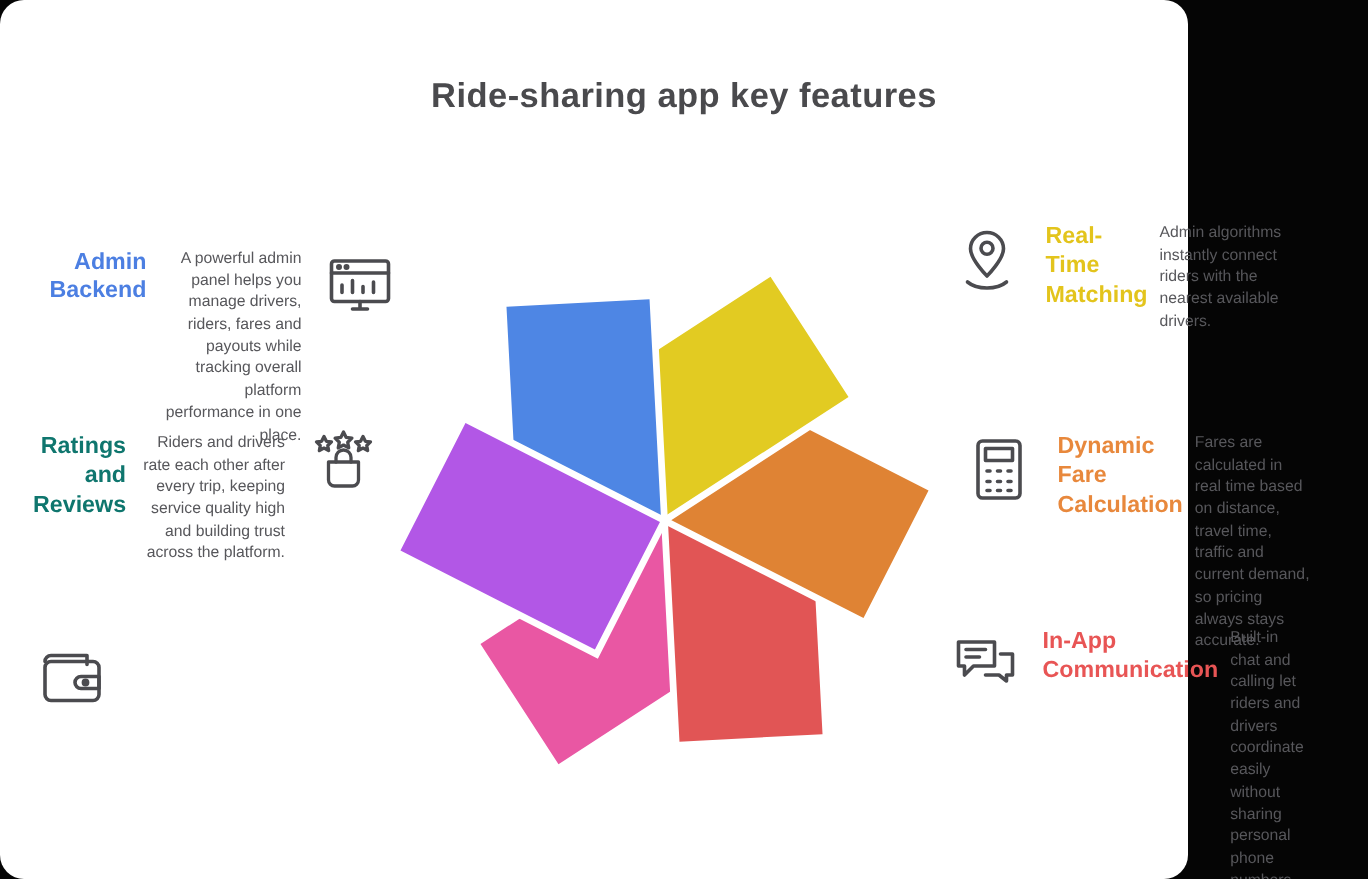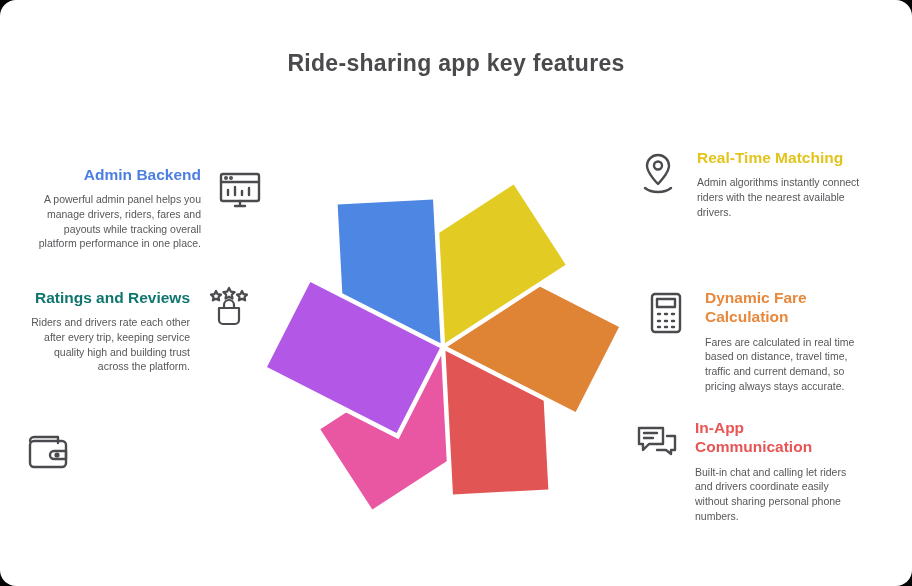--- a/index.html
+++ b/index.html
@@ -1,23 +1,23 @@
 <!DOCTYPE html>
 <html><head>
 <meta charset="utf-8">
 <style>
   html,body{margin:0;padding:0;background:#050505;width:912px;height:586px;overflow:hidden;}
   body{font-family:"Liberation Sans", sans-serif;-webkit-font-smoothing:antialiased;}
-  .card{position:absolute;left:0;top:0;width:912px;height:586px;background:#ffffff;border-radius:16px;}
+  .card{position:absolute;left:0;top:0;width:792px;height:586px;background:#ffffff;border-radius:16px;}
   .title{position:absolute;left:0;top:50px;width:912px;text-align:center;font-size:23px;font-weight:bold;color:#4a4a4d;letter-spacing:.3px;}
   .pinwheel{position:absolute;left:233px;top:157px;width:420px;height:380px;}
   .pinwheel rect{stroke:#ffffff;stroke-width:4.5;}
   .pinwheel g{filter:drop-shadow(0 0 2px rgba(255,255,255,.95));}
   .feature{position:absolute;display:flex;align-items:flex-start;gap:14px;}
-  .feature .txt{width:168px;display:flex;flex-direction:column;gap:8px;}
+  .feature .txt{width:168px;display:flex;flex-direction:row;gap:8px;}
   .feature.left .txt{text-align:right;}
   .feature.right .txt{text-align:left;}
   .feature h3{margin:0;font-size:15.5px;font-weight:bold;line-height:1.25;}
   .feature p{margin:0;font-size:10.5px;line-height:1.4;color:#57575b;}
   .icon{width:50px;height:50px;flex:0 0 auto;color:#4b4b4f;}
   .icon svg{width:50px;height:50px;display:block;}
   
   #f-admin   {left:16px;  top:165px;margin-left:17px;}
   #f-ratings {left:22px;  top:282px;}
   #f-wallet  {left:22px;  top:427px;}

